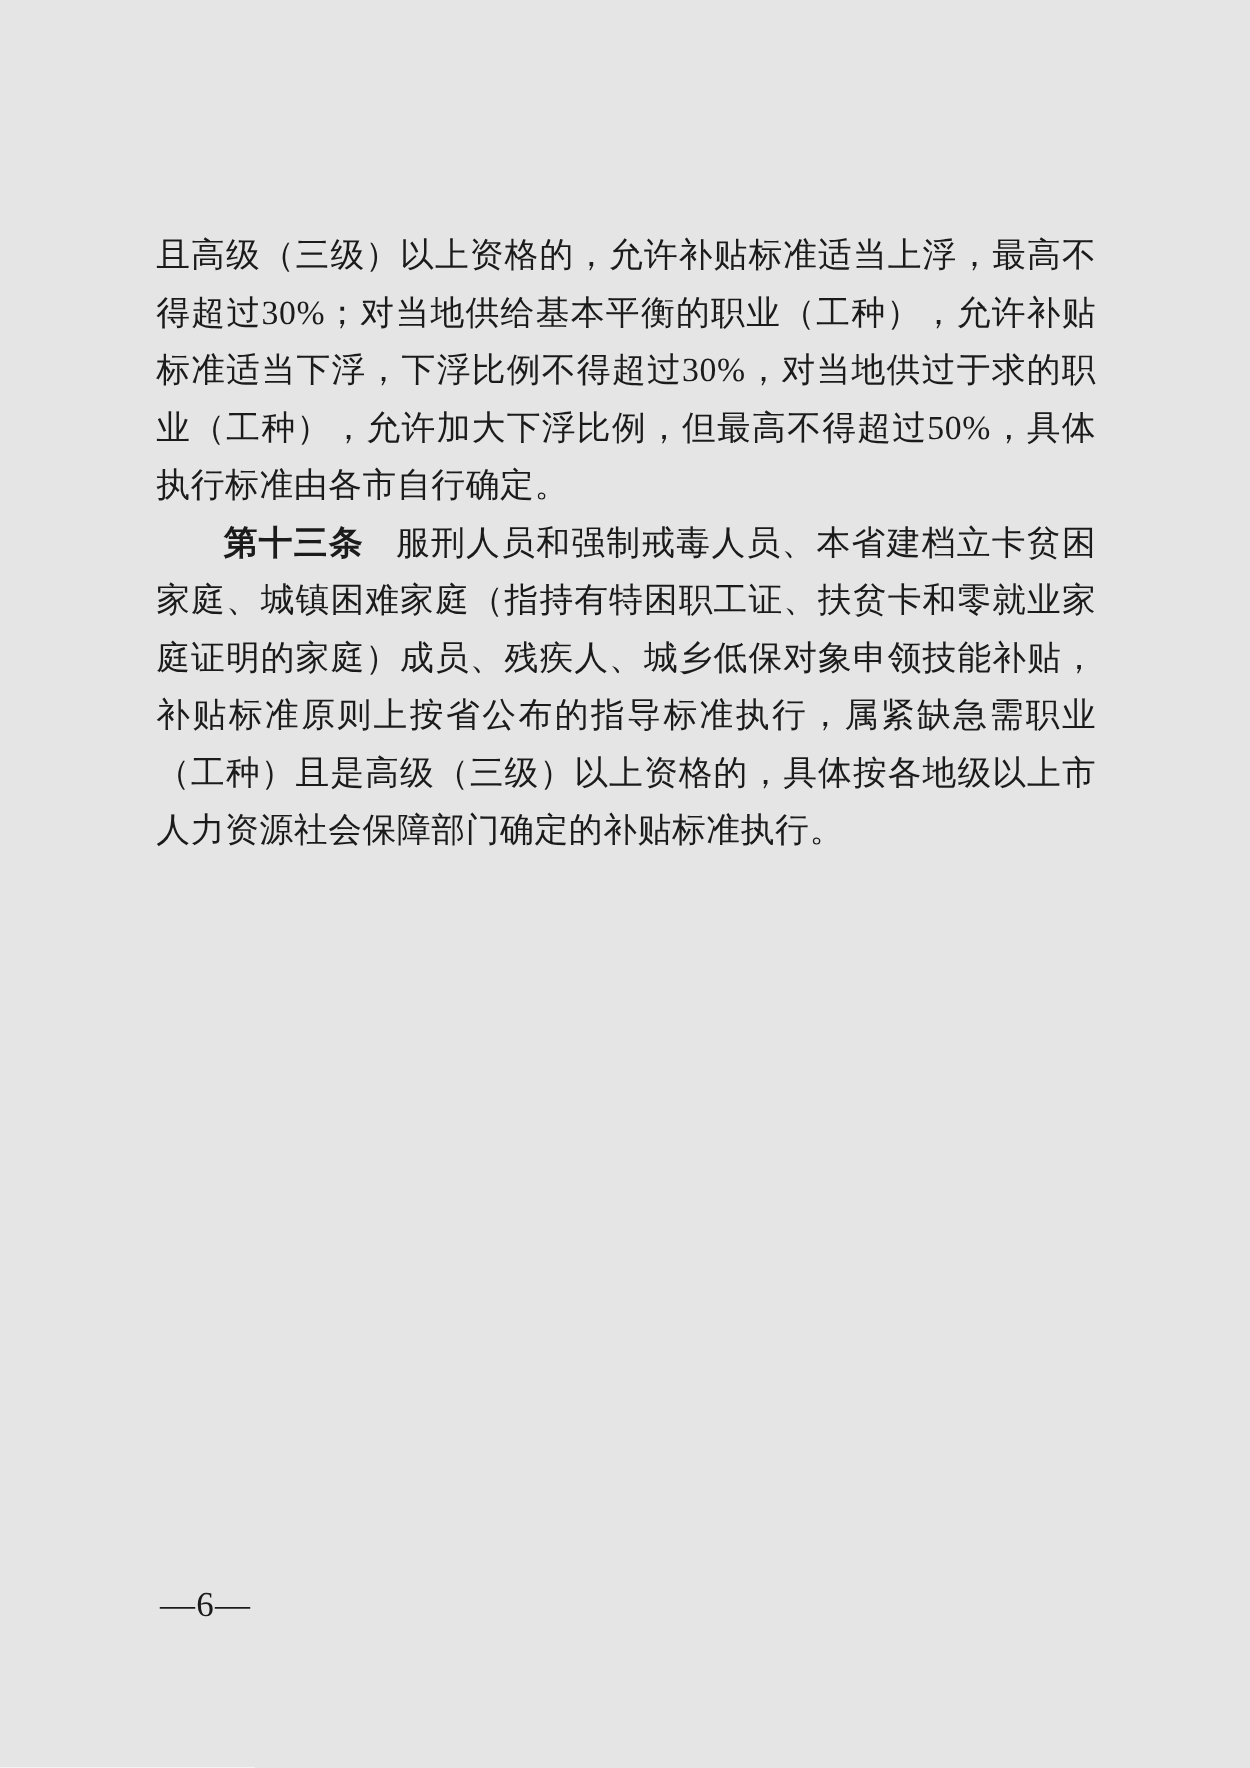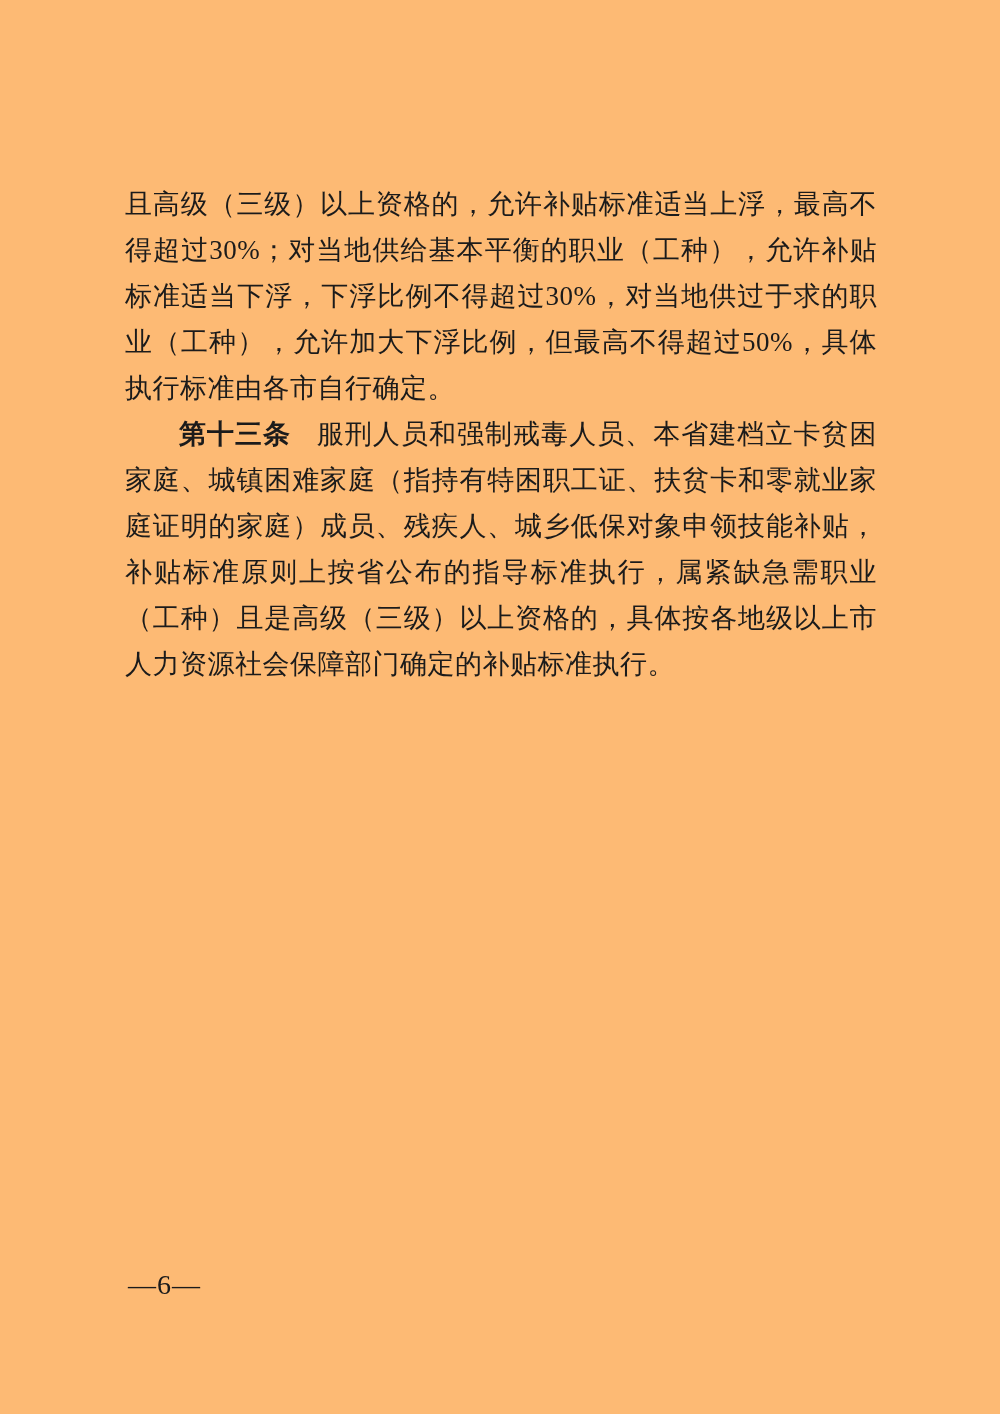--- a/index.html
+++ b/index.html
@@ -8,21 +8,21 @@
     width: 1000px;
     height: 1414px;
     background: #ffffff;
     font-family: "Liberation Serif", "DejaVu Serif", serif;
   }
 
   .page {
     position: relative;
     width: 1000px;
     height: 1414px;
-    background: #fdba74;
+    background: #e5e5e5;
     overflow: hidden;
     color: #1b1b1b;
   }
 
   .content {
     position: absolute;
     left: 125px;
     top: 181px;
     width: 752px;
   }

